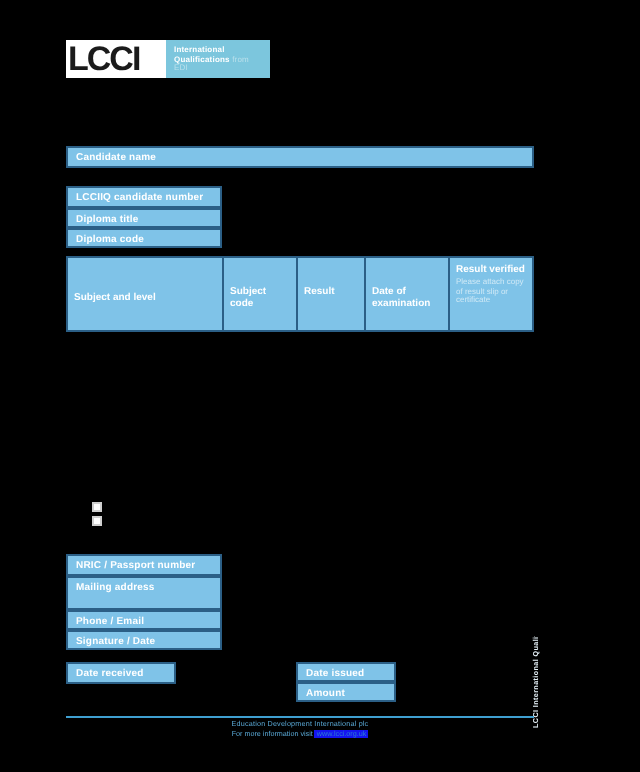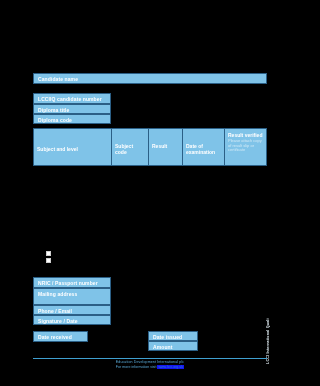--- a/index.html
+++ b/index.html
@@ -100,20 +100,29 @@
     font-size:3.6px;line-height:5px;text-align:center;color:#5aa9d6;
     white-space:nowrap;overflow:hidden;
   }
   .footline2 .link{background:#1414f0;color:#2b7fd0;padding:0 1px;}
 </style>
 </head>
 <body>
 
 <div class="page">
 
+  <div class="logo">
+    <div class="logo-mark">
+      <span class="lcci">LCCI</span>
+    </div>
+    <div class="logo-tag">
+      <div class="l1">International</div>
+      <div class="l2"><span>Qualifications</span> <em>from EDI</em></div>
+    </div>
+  </div>
 
   <div class="fld candidate-name">Candidate name</div>
 
   <div class="fld f-lcciq">LCCIIQ candidate number</div>
   <div class="fld f-dtitle">Diploma title</div>
   <div class="fld f-dcode">Diploma code</div>
 
   <div class="rtable">
     <div class="cell c1">
       <span class="txt">Subject and level</span>

